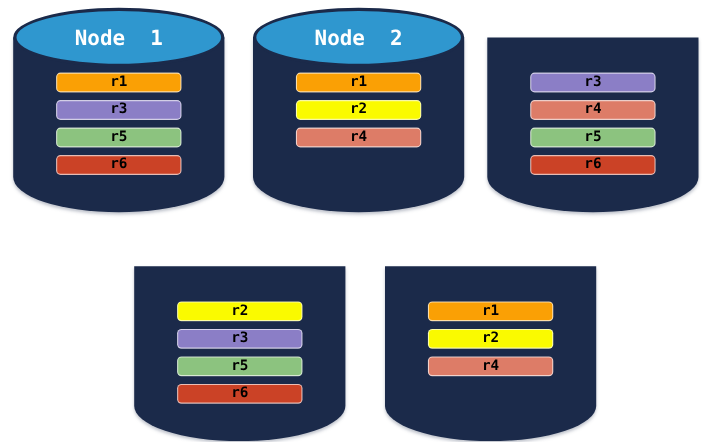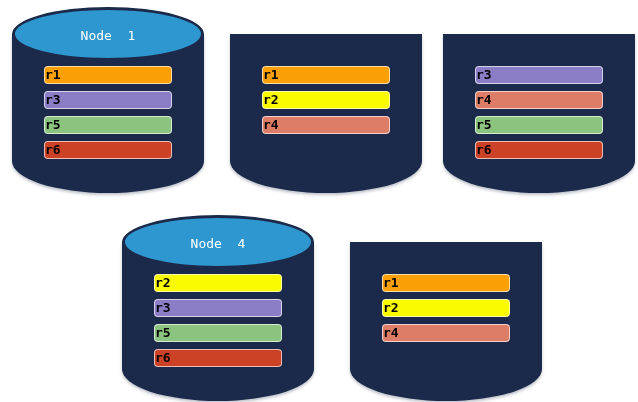--- a/index.html
+++ b/index.html
@@ -39,47 +39,47 @@
     background: var(--ellipse-color, #2F97CF);
     border: 3px solid var(--body-color, #1B2A4A);
     border-radius: 50%;
     box-sizing: border-box;
     display: flex;
     align-items: center;
     justify-content: center;
   }
   .node-title {
     color: #ffffff;
-    font-weight: normal;
-    font-size: 13px;
+    font-weight: bold;
+    font-size: 19px;
     letter-spacing: 0px;
     white-space: pre;
     transform: translateY(1px);
   }
   .bars {
     position: absolute;
     top: 59px;
     left: 0;
     right: 0;
     display: flex;
     flex-direction: column;
     align-items: center;
     gap: 7px;
   }
   .bar {
-    width: 128px;
+    width: 114px;
     height: 18px;
     box-sizing: border-box;
     border: 1px solid rgba(255, 255, 255, 0.65);
     border-radius: 4px;
     color: #000000;
     font-weight: bold;
     font-size: 13px;
     line-height: 16px;
-    text-align: left;
+    text-align: center;
   }
 </style>
 </head>
 <body>
 
 <div class="canvas">
 
   <div class="cylinder" style="left:12px; top:7px;">
     <div class="cyl-body"></div>
     <div class="cyl-top">
@@ -88,42 +88,42 @@
     <div class="bars">
         <div class="bar" style="background: rgb(250, 160, 5);">r1</div>
         <div class="bar" style="background: rgb(139, 126, 198);">r3</div>
         <div class="bar" style="background: rgb(140, 195, 127);">r5</div>
         <div class="bar" style="background: rgb(203, 66, 38);">r6</div>
       </div>
   </div>
 
   <div class="cylinder" style="left:230px; top:7px;">
     <div class="cyl-body"></div>
+    <div class="cyl-top">
+      <span class="node-title">Node  2</span>
+    </div>
     <div class="bars">
         <div class="bar" style="background: rgb(250, 160, 5);">r1</div>
         <div class="bar" style="background: rgb(250, 250, 0);">r2</div>
         <div class="bar" style="background: rgb(221, 124, 103);">r4</div>
       </div>
   </div>
 
   <div class="cylinder" style="left:443px; top:7px;">
     <div class="cyl-body"></div>
     <div class="bars">
         <div class="bar" style="background: rgb(139, 126, 198);">r3</div>
         <div class="bar" style="background: rgb(221, 124, 103);">r4</div>
         <div class="bar" style="background: rgb(140, 195, 127);">r5</div>
         <div class="bar" style="background: rgb(203, 66, 38);">r6</div>
       </div>
   </div>
 
   <div class="cylinder" style="left:122px; top:215px;">
     <div class="cyl-body"></div>
-    <div class="cyl-top">
-      <span class="node-title">Node  4</span>
-    </div>
     <div class="bars">
         <div class="bar" style="background: rgb(250, 250, 0);">r2</div>
         <div class="bar" style="background: rgb(139, 126, 198);">r3</div>
         <div class="bar" style="background: rgb(140, 195, 127);">r5</div>
         <div class="bar" style="background: rgb(203, 66, 38);">r6</div>
       </div>
   </div>
 
   <div class="cylinder" style="left:350px; top:215px;">
     <div class="cyl-body"></div>

